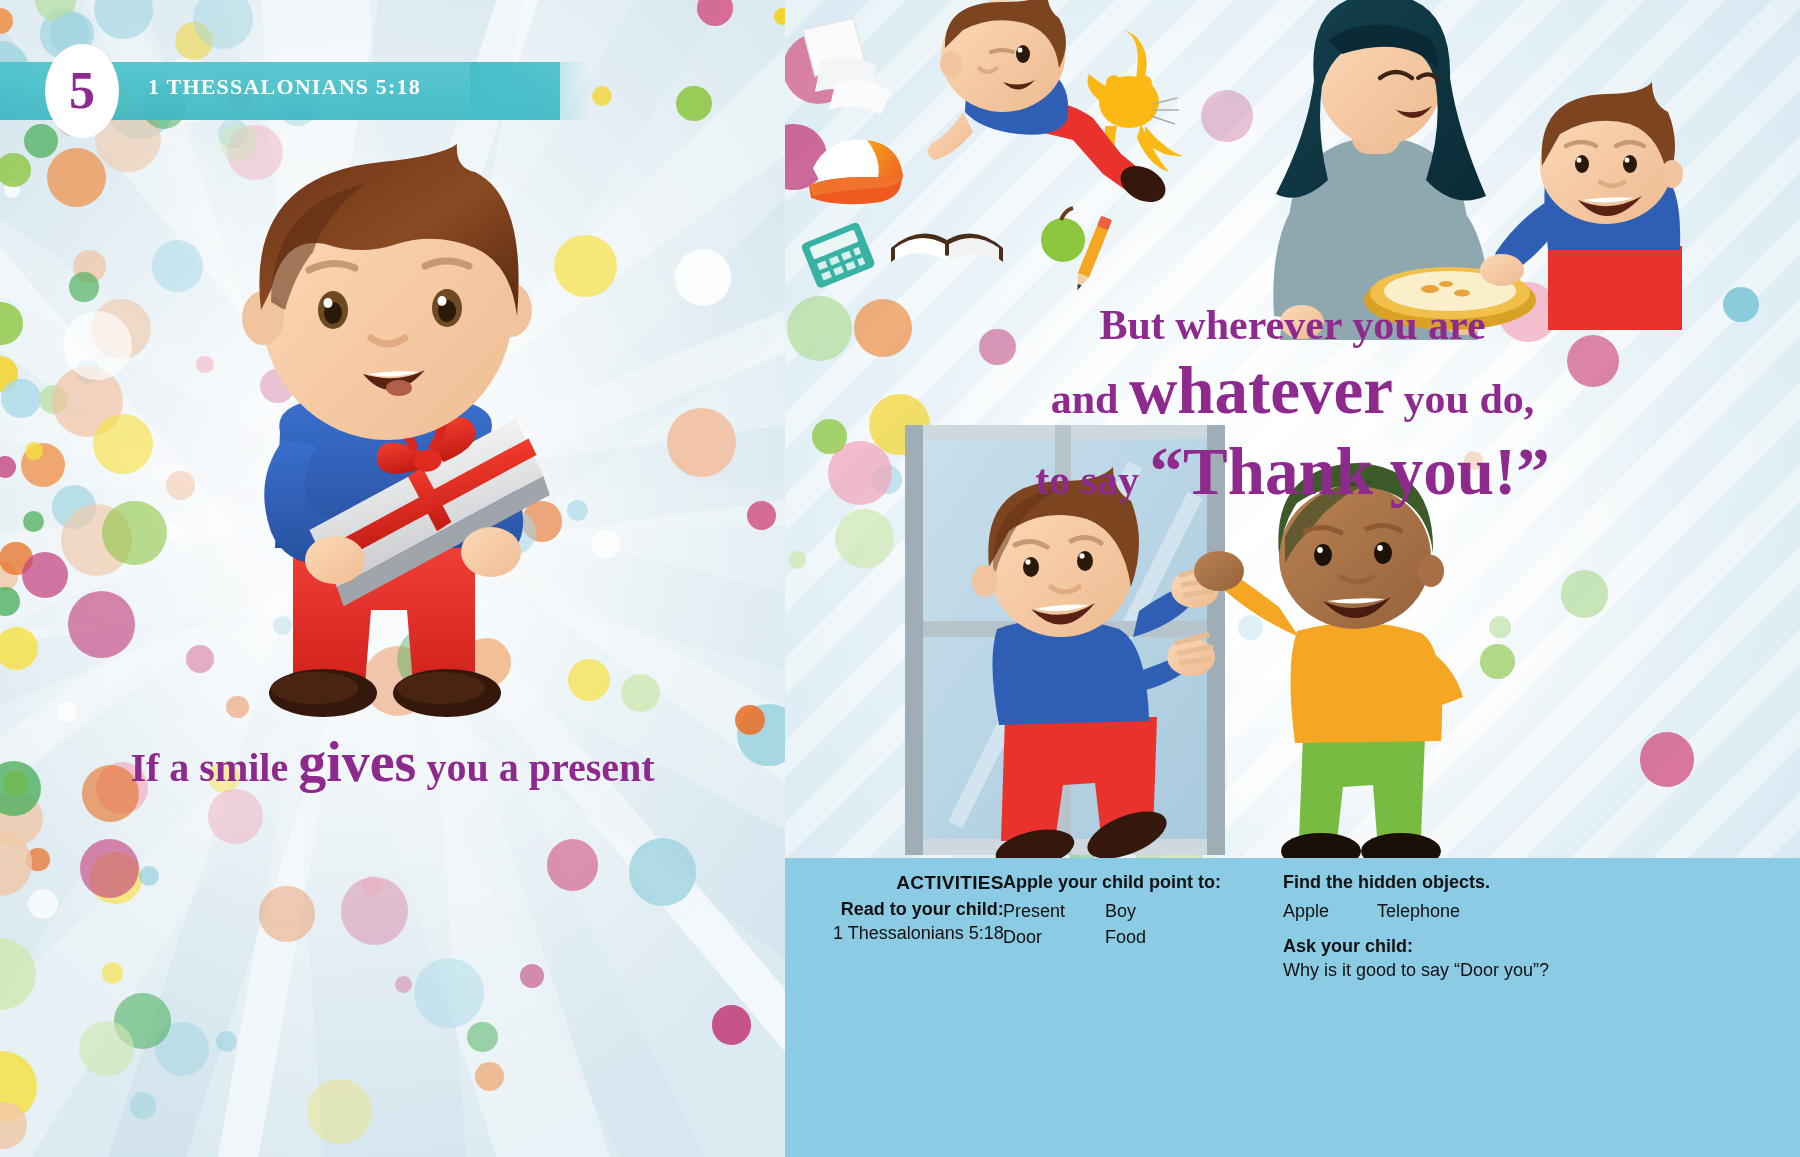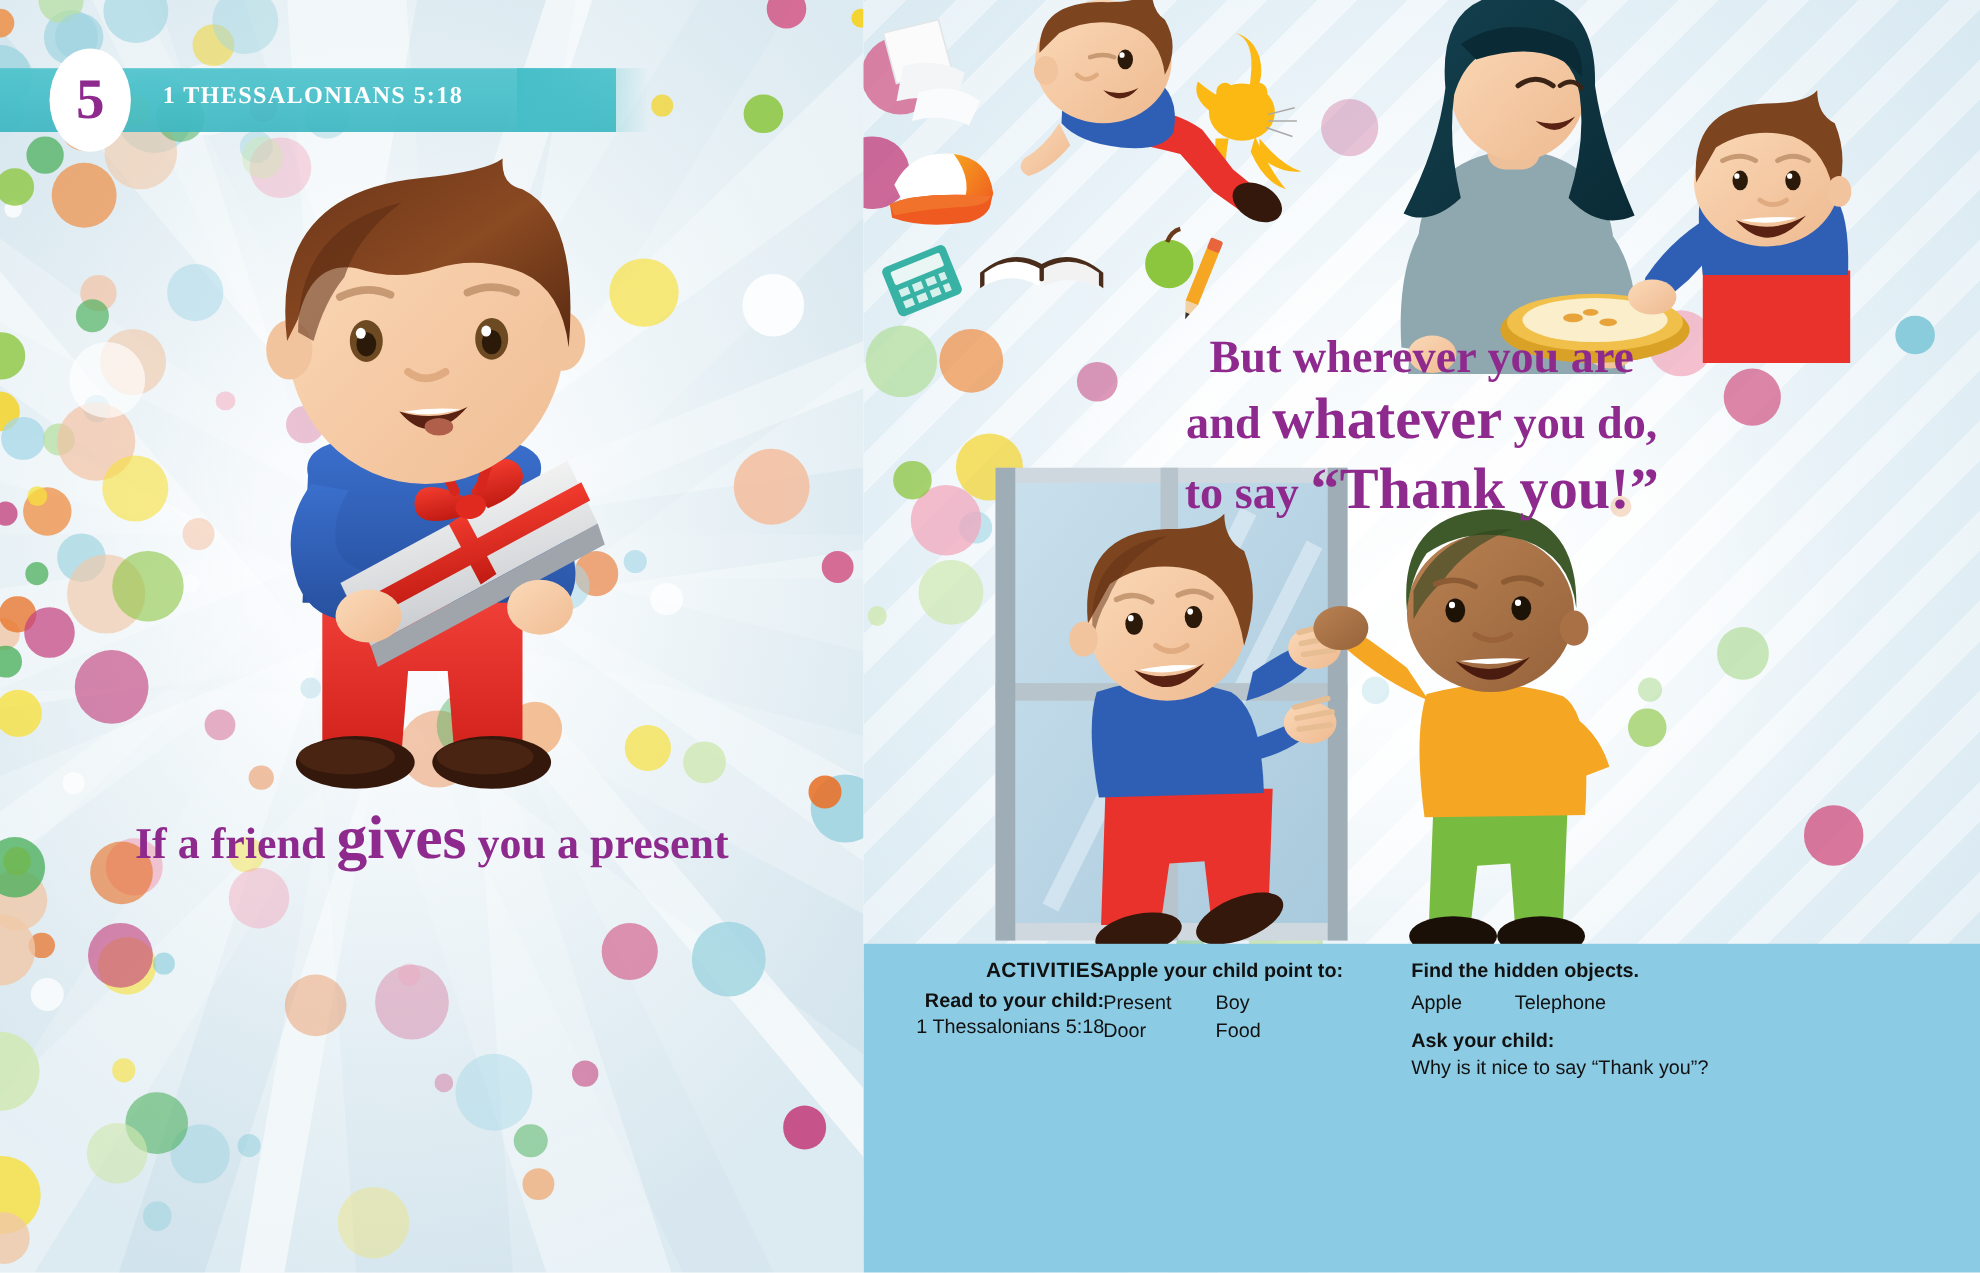--- a/index.html
+++ b/index.html
@@ -78,21 +78,21 @@
   .rglow { position:absolute; left:10%; top:18%; width:80%; height:62%;
     background:radial-gradient(ellipse at center, rgba(255,255,255,0.95) 0%, rgba(255,255,255,0.0) 70%); }
 
   .headline {
     position:absolute; left:0; top:300px; width:1015px;
     text-align:center; color:#8e2a8e;
     font-family:Liberation Serif, serif;
     line-height:1.2;
   }
   .headline .ln { font-size:42px; font-weight:bold; white-space:nowrap; }
-  .headline .big { font-size:53px; font-weight:bold;margin-top:48px; }
+  .headline .big { font-size:67px; font-weight:bold;margin-top:48px; }
 
   .activities {
     position:absolute; left:0; top:858px; width:1015px; height:299px;
     background:#8ccbe4;
   }
   .act-col { position:absolute; color:#111; font-family:"Liberation Sans", sans-serif; }
   .act-h { font-size:19px; font-weight:bold; letter-spacing:0.3px; }
   .act-sub { font-size:18px; font-weight:bold; margin-top:5px; }
   .act-t { font-size:18px; margin-top:3px; }
   .act-grid { display:flex; gap:40px; }
@@ -351,21 +351,21 @@
 
       <path d="M196 198 Q212 210 230 198" stroke="#e0ab80" stroke-width="7" fill="none" stroke-linecap="round"></path>
 
       <path d="M188 234 Q216 268 250 230 Q222 244 188 234 Z" fill="#5a2212"></path>
       <path d="M192 234 Q216 240 244 232 Q218 230 192 234 Z" fill="#fff"></path>
       <ellipse cx="224" cy="248" rx="13" ry="8" fill="#b0604a"></ellipse>
     </svg>
 
     <div class="verse-left">
       <div class="ln">
-        <span>If a friend </span><span class="big">gives</span><span> you a present</span>
+        <span>If a smile </span><span class="big">gives</span><span> you a present</span>
       </div>
     </div>
   </div>
 
   <div class="right-page">
     <div class="stripes"></div>
     <div class="rglow"></div>
     <div id="right-dots">
         <div class="dot" style="left: 854.913px; top: 732.382px; width: 54.325px; height: 54.325px; background: rgb(211, 93, 138); opacity: 0.84;"></div>
         <div class="dot" style="left: 228.987px; top: 462.433px; width: 53.698px; height: 53.698px; background: rgb(159, 212, 224); opacity: 0.49;"></div>
@@ -650,17 +650,17 @@
           </div>
         </div>
       </div>
       <div class="act-col" style="left:498px; top:14px;">
         <div class="act-sub" style="margin-top:0;">Find the hidden objects.</div>
         <div class="act-grid" style="margin-top:5px; gap:48px;">
           <div>Apple</div>
           <div>Telephone</div>
         </div>
         <div class="act-sub" style="margin-top:12px;">Ask your child:</div>
-        <div class="act-t">Why is it nice to say “Thank you”?</div>
+        <div class="act-t">Why is it good to say “Door you”?</div>
       </div>
     </div>
   </div>
 </div>
 
 </body></html>

